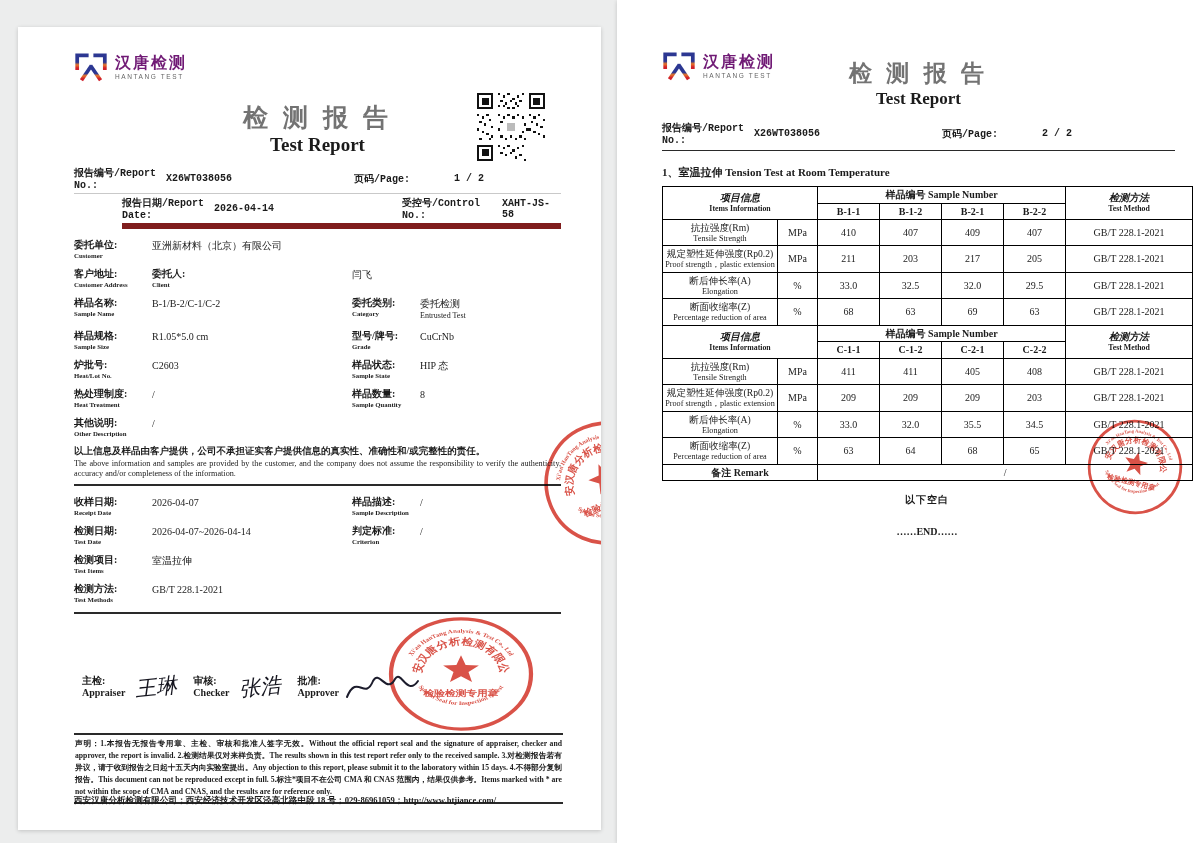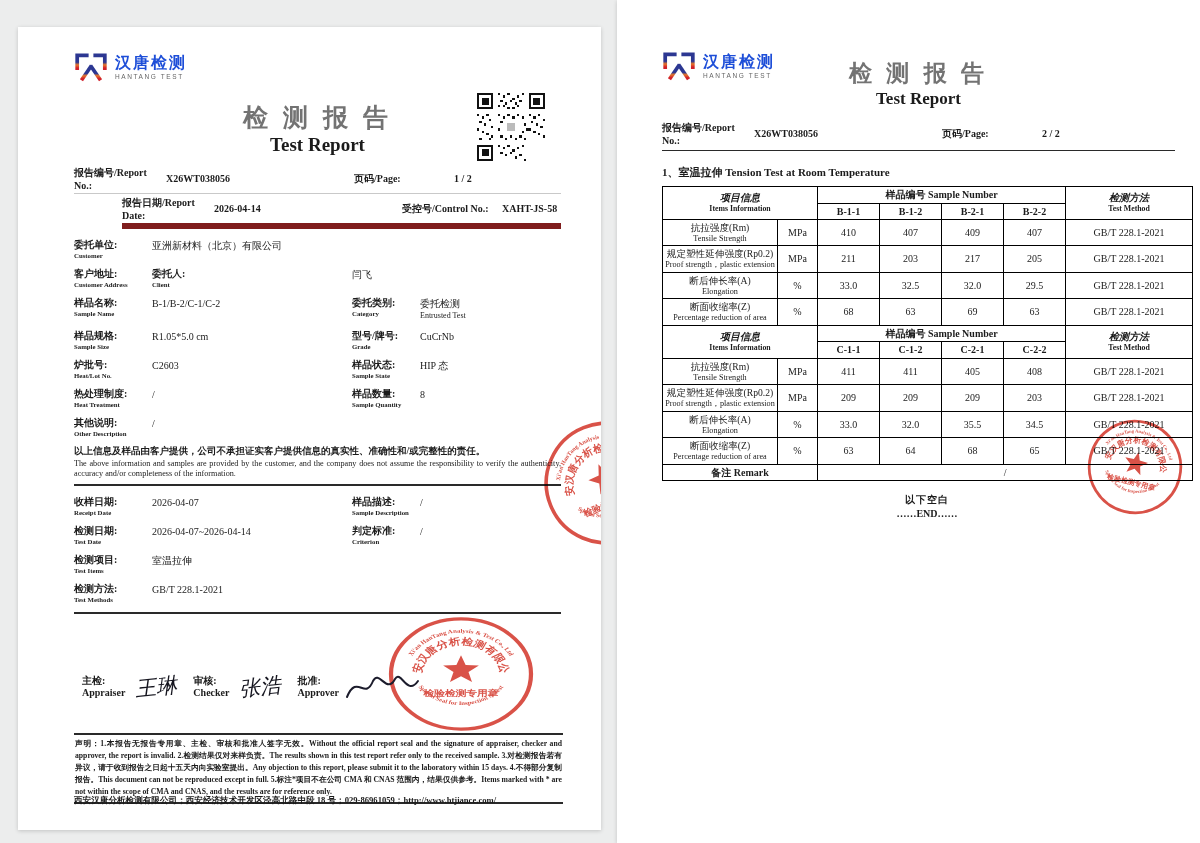--- a/index.html
+++ b/index.html
@@ -7,35 +7,35 @@
   body { background:#eceded; font-family:"Liberation Serif", serif; color:#1b1b1b; position:relative; }
   .page { position:absolute; background:#fff; box-shadow:0 1px 4px rgba(0,0,0,.18); overflow:hidden; }
   .page1 { left:18px; top:27px; width:583px; height:803px; }
   .page2 { left:617px; top:0; width:583px; height:843px; }
   .content1 { padding:20px 40px 0 56px; position:relative; }
   .content2 { padding:46px 25px 0 45px; position:relative; }
 
   
   .logo { display:flex; align-items:center; gap:7px; }
   .logo-txt { display:flex; flex-direction:column; line-height:1.1; }
-  .logo-cn { font-family:"Liberation Sans", sans-serif; font-weight:bold; font-size:16px; color:#1d4ed8; letter-spacing:2px; }
+  .logo-cn { font-family:"Liberation Sans", sans-serif; font-weight:bold; font-size:16px; color:#701a75; letter-spacing:2px; }
   .logo-en { font-family:"Liberation Sans", sans-serif; font-size:6.5px; color:#666; letter-spacing:1.6px; margin-top:2px; }
 
   
   .title-block { text-align:center; }
   .p1 .title-block { margin-top:14px; }
   .title-cn { font-family:"Liberation Sans", sans-serif; font-weight:bold; font-size:25px; letter-spacing:4px; color:#737373; }
   .title-en { font-size:19px; font-weight:bold; margin-top:0px; }
   .page2 .title-block { margin-top:-28px; }
   .page2 .title-cn { font-size:23px; }
   .page2 .title-en { font-size:17px; }
 
   
   .meta { margin-top:8px; font-size:10px; font-weight:bold; }
-  .meta-row { display:grid; grid-template-columns:92px 188px 100px 1fr; align-items:center; padding:2px 0; }
+  .meta-row { display:grid; grid-template-columns:92px 188px 100px 1fr; align-items:center; padding:2px 0;font-family:Liberation Mono, monospace; }
   .meta-row.first { border-bottom:1px solid #c9c9c9; }
   .meta-thick { border-bottom:6px solid #7f1d1d;margin-left:48px; }
   .page2 .meta { margin-top:10px; }
   .page2 .meta-row.only { border-bottom:1.5px solid #2a2a2a; padding-bottom:4px; }
 
   
   .inforows { margin-top:5px; }
   .irow { display:grid; grid-template-columns:78px 200px 68px 1fr; padding:4px 0; align-items:start; }
   .lab .cn { display:block; font-size:10px; font-weight:bold; }
   .lab .en { display:block; font-size:6.8px; font-weight:bold; color:#222; letter-spacing:0; }
@@ -82,21 +82,21 @@
   td.sid { font-weight:bold; font-size:10px; padding:3px 0; }
   .it-cn { display:block; font-size:9.6px; }
   .it-en { display:block; font-size:8.2px; margin-top:1px; }
   td.unit { font-size:9.6px; }
   td.v { font-size:10px; padding:7px 0; }
   td.m { font-size:9.3px; }
   td.remark-l { font-weight:bold; font-size:10px; padding:6px 0; }
   td.remark-v { text-align:left; padding-left:10px; }
   .end-block { width:530px; text-align:center; margin-top:12px; }
   .end-block .b1 { font-size:10px; font-weight:bold; letter-spacing:1px; }
-  .end-block .b2 { font-size:10px; font-weight:bold; margin-top:1px; }
+  .end-block .b2 { font-size:10px; font-weight:bold; margin-top:19px; }
 </style>
 </head>
 <body>
 
 <div class="page page1 p1">
   <div class="content1">
     <div class="logo">
       <svg width="34" height="40" viewBox="0 0 64 56">
         <defs>
           <linearGradient id="lg1" x1="0" y1="0" x2="0" y2="1">

